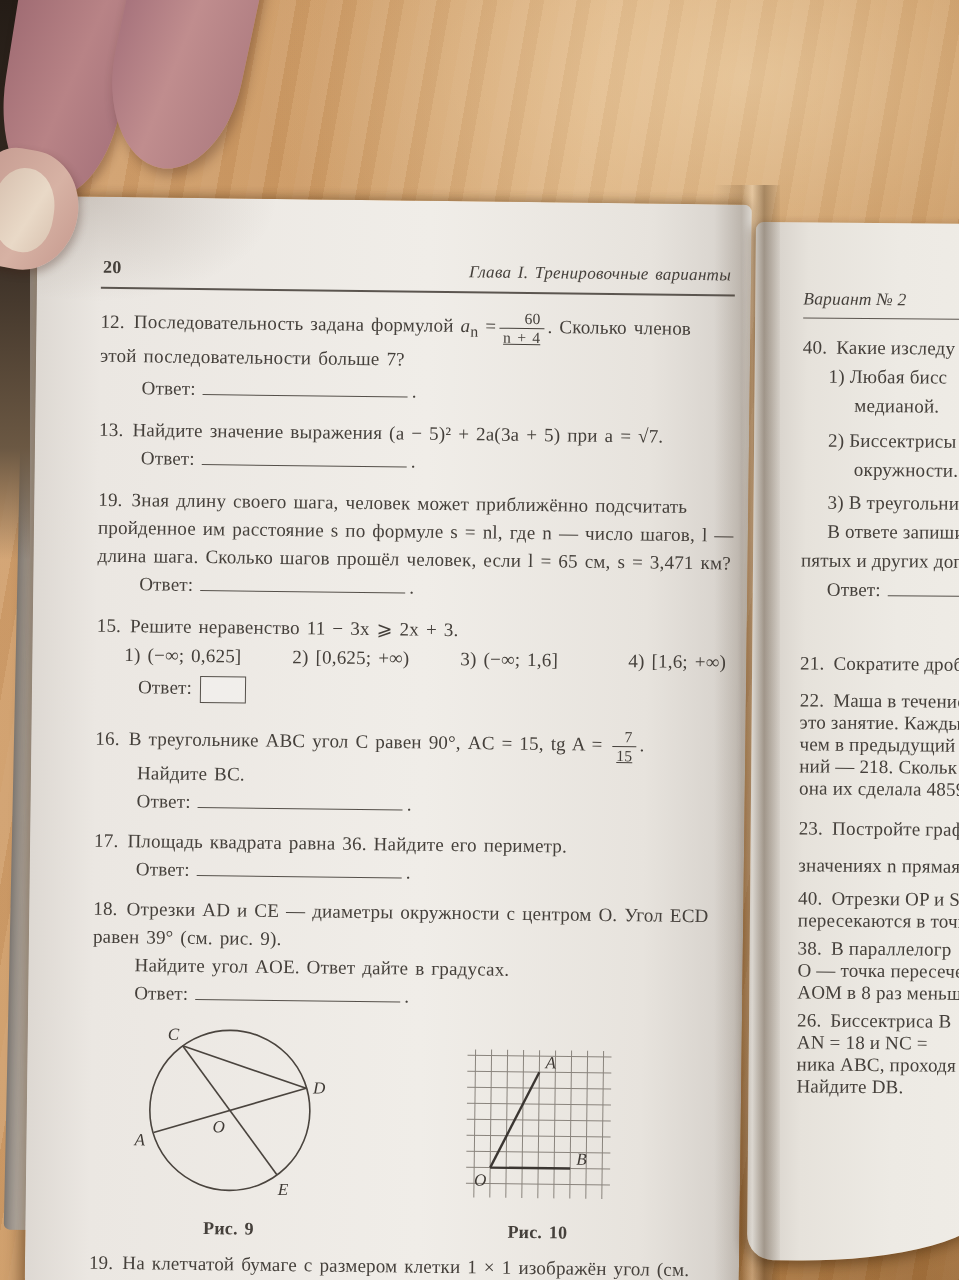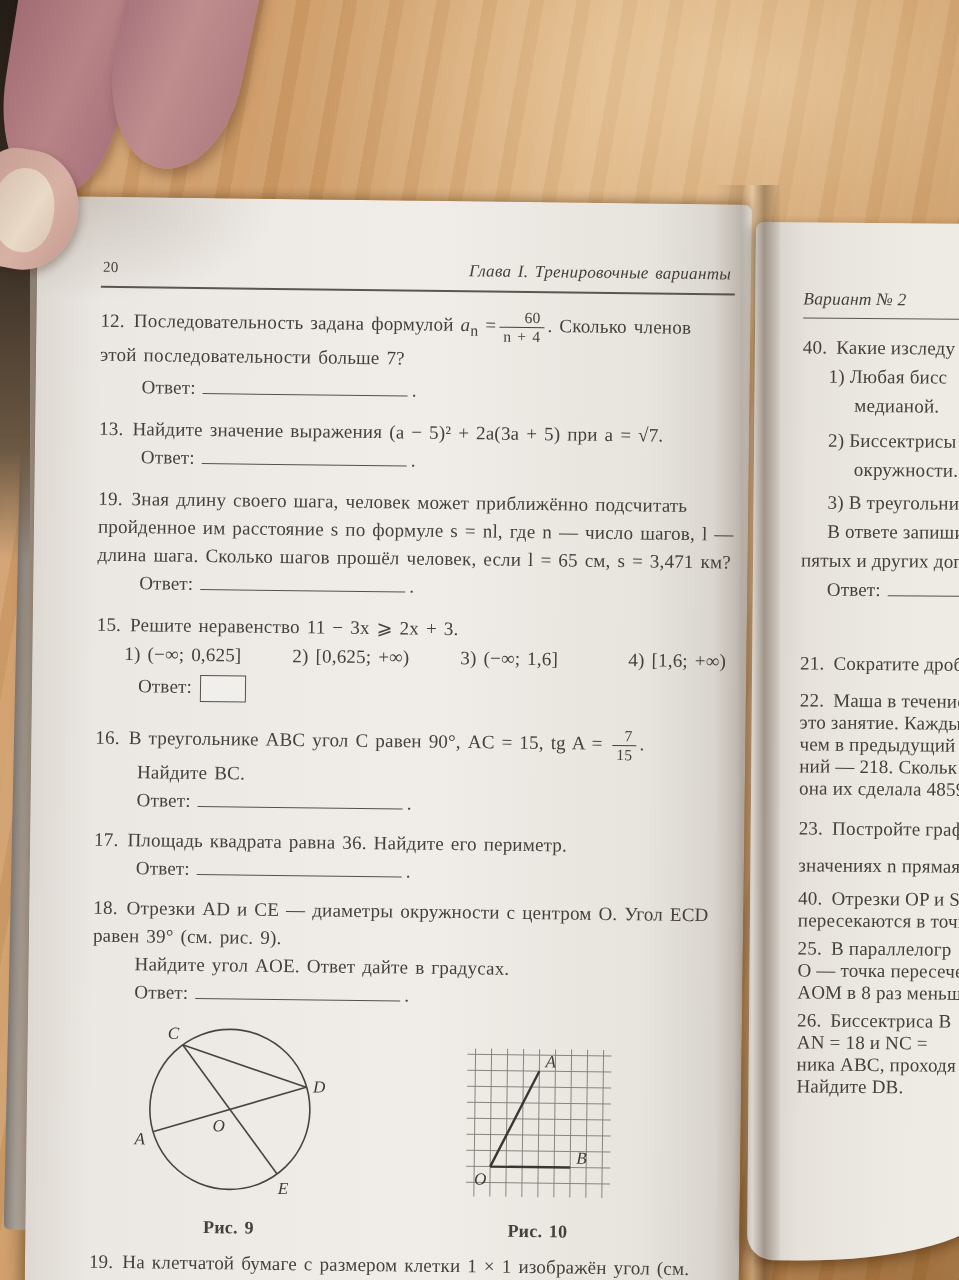--- a/index.html
+++ b/index.html
@@ -65,29 +65,29 @@
     box-shadow:3px 4px 9px rgba(60,28,18,.3);
   }
   .thumb-nail{
     position:absolute;left:-8px;top:168px;width:62px;height:84px;transform:rotate(8deg);
     border-radius:50% 50% 46% 54%;
     background:linear-gradient(115deg,#d6bfae,#e9d9c7 60%,#d9c3b1);
   }
   
   .pl-inner{position:relative;height:100%;padding:56px 16px 0 64px;font-size:19px;line-height:28px;letter-spacing:.2px;word-spacing:2px;}
   .hdr{display:flex;justify-content:space-between;align-items:baseline;border-bottom:2px solid #5b554f;padding:0 4px 5px 2px;}
-  .hdr-num{font-size:15px;}
+  .hdr-num{font-size:18px;font-weight:bold;}
   .hdr-title{font-style:italic;font-size:17px;letter-spacing:.3px;}
   .ln{white-space:nowrap;}
   .pnum{font-weight:normal;margin-right:9px;}
   .ind{padding-left:42px;}
   .uline{display:inline-block;width:205px;border-bottom:1.4px solid #55504a;height:1em;margin:0 4px 0 7px;}
   .frac{display:inline-block;vertical-align:middle;text-align:right;font-size:.82em;line-height:1.15;margin:0 3px;}
   .frac .fr-n{display:block;padding:0 4px;}
-  .frac .fr-d{display:block;border-top:1.4px solid #45403b;padding:0 4px;}
+  .frac .fr-d{display:block;border-top:1.4px solid #45403b;padding:0 4px;text-decoration:underline;}
   .opts{display:flex;gap:0;padding-left:28px;margin-top:1px;}
   .opts span{display:inline-block;}
   .opt-w{width:168px;}
   .ansbox{display:inline-block;width:46px;height:27px;border:1.6px solid #55504a;vertical-align:middle;margin-left:8px;background:rgba(255,255,255,.25);}
   .figs{display:flex;align-items:flex-end;margin:10px 0 0 24px;}
   .figblock{text-align:center;}
   .figcap{font-weight:bold;font-size:18px;margin-top:2px;}
   .fig10block{margin-left:118px;}
   svg text{font-family:"Liberation Serif","DejaVu Serif",serif;font-style:italic;font-size:17px;fill:#3f3a35;}
   
@@ -273,21 +273,21 @@
 
       <div class="pr-tight mt8">
         <div class="ln">
           <span class="pnum">40.</span><span>Отрезки OP и S</span>
         </div>
         <div class="ln">пересекаются в точк</div>
       </div>
 
       <div class="pr-tight mt6">
         <div class="ln">
-          <span class="pnum">25.</span><span>В параллелогр</span>
+          <span class="pnum">38.</span><span>В параллелогр</span>
         </div>
         <div class="ln">O — точка пересече</div>
         <div class="ln">AOM в 8 раз меньш</div>
       </div>
 
       <div class="pr-tight mt6">
         <div class="ln">
           <span class="pnum">26.</span><span>Биссектриса B</span>
         </div>
         <div class="ln">AN = 18 и NC =</div>

